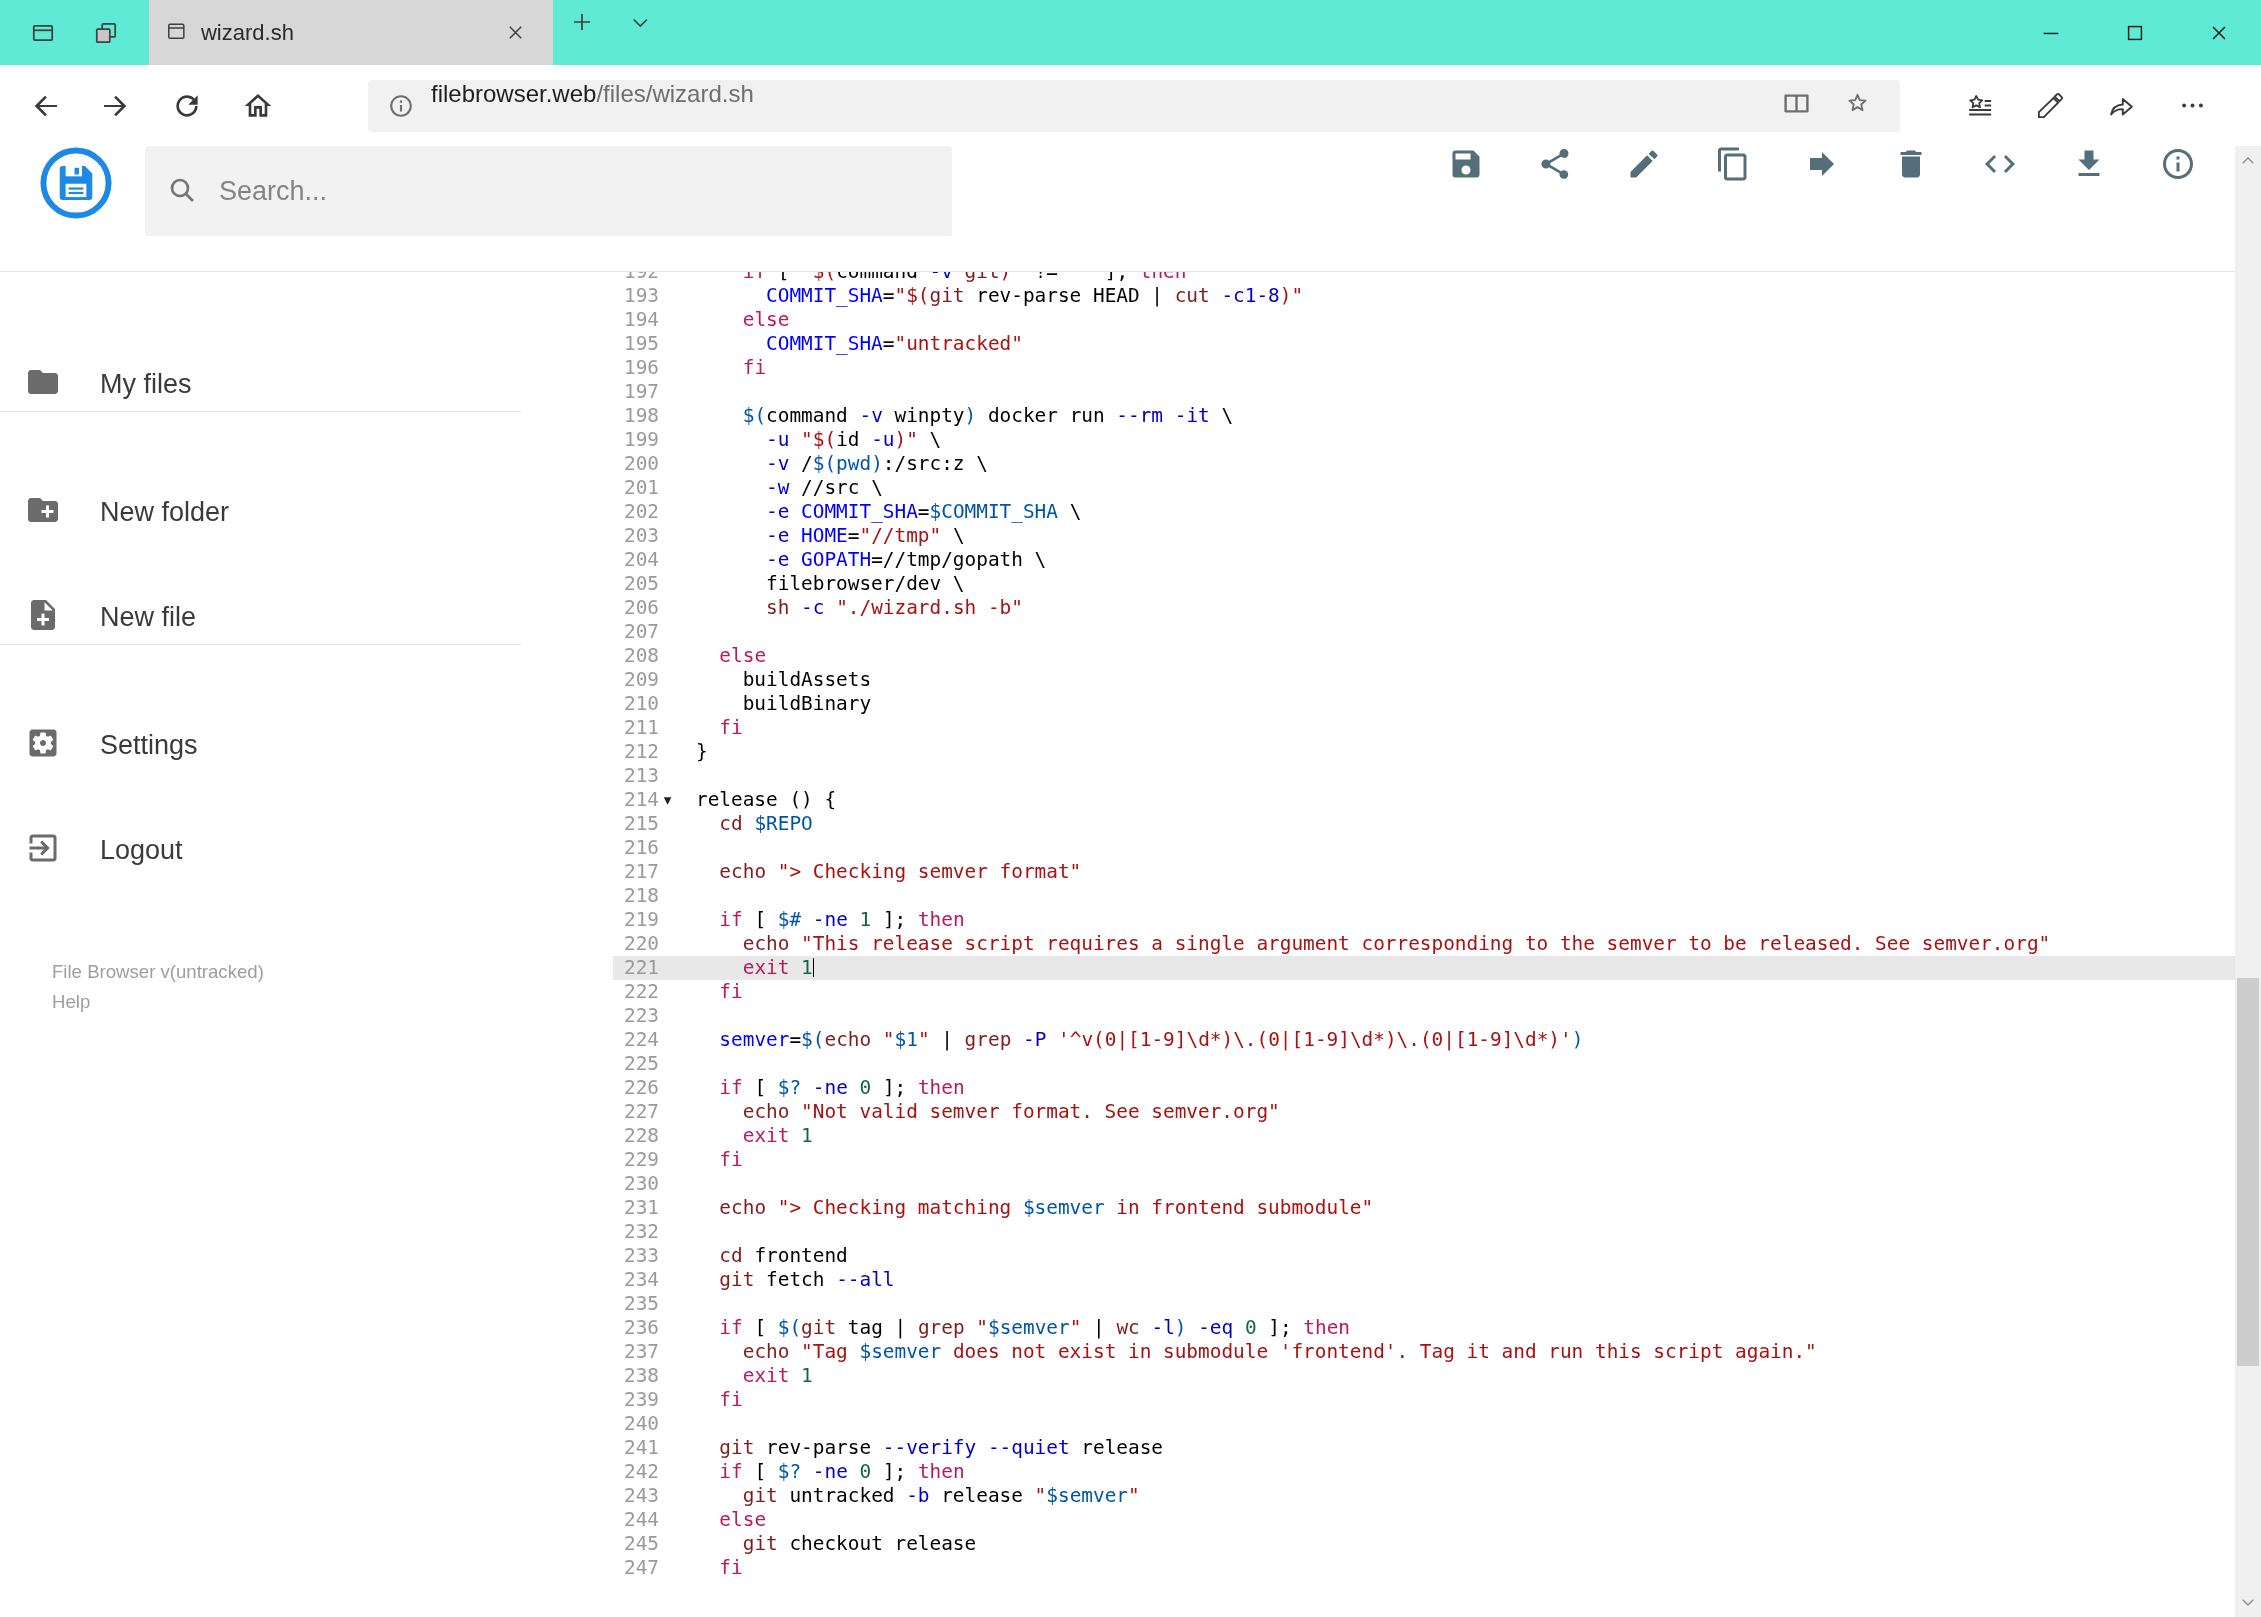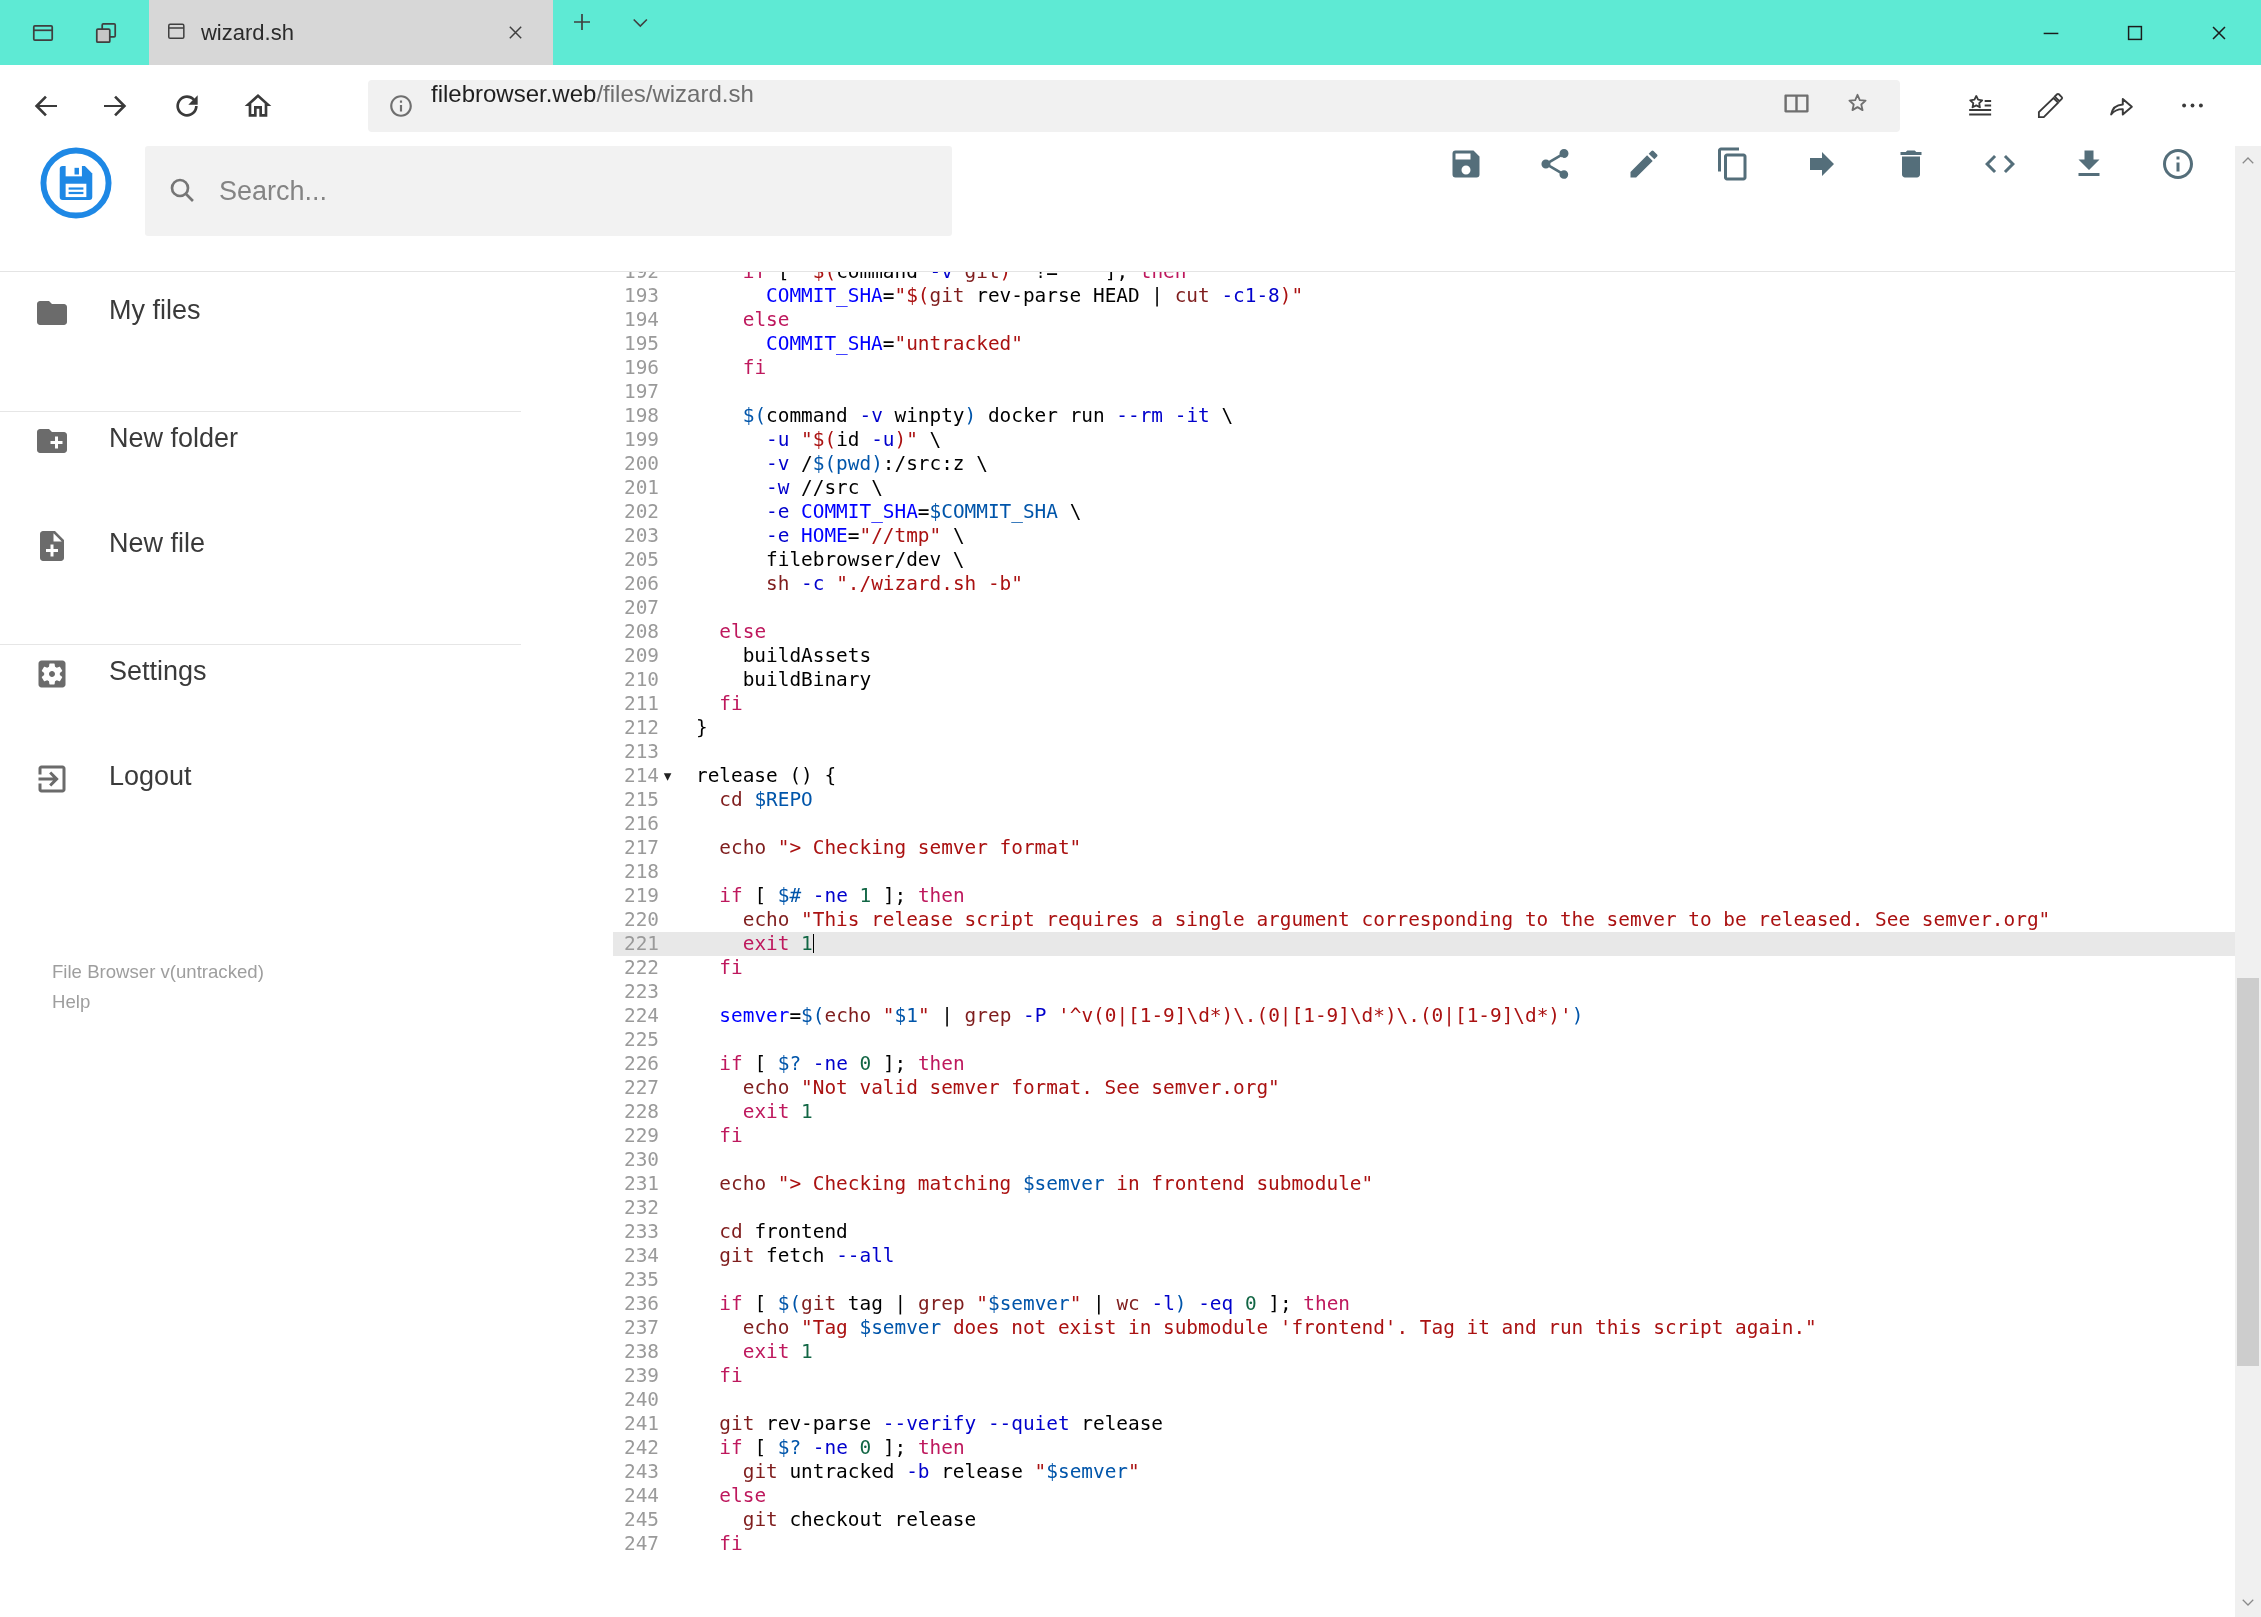--- a/index.html
+++ b/index.html
@@ -39,21 +39,21 @@
     border-bottom:0.8px solid #e4e4e4;display:flex;}
   .logo{width:74px;height:74px;margin-left:39px;flex:0 0 auto}
   .searchbox{margin-left:32px;width:807px;height:90px;background:#f2f2f2;border-radius:3.2px;
     display:flex;align-items:center;padding:0 21px;color:#757575}
   .search-label{font-size:27px;margin-left:21px;color:#848484}
   .toolbar{margin-left:auto;margin-right:65px;display:flex;gap:53px}
   .toolbtn{width:36px;height:36px;color:#546e7a;display:flex;align-items:center;justify-content:center}
 
   
   .sidebar{position:absolute;left:0;top:272px;width:521px;bottom:0;background:#fff;padding-top:22.6px}
-  .sideitem{display:flex;align-items:flex-start;height:105px;padding-left:34px;gap:39px;
+  .sideitem{display:flex;align-items:flex-end;height:105px;padding-left:25px;gap:39px;
     color:#3a3a3a;font-size:27px;cursor:default}
   .sideitem svg{color:#6b6b6b;flex:0 0 auto}
   .sidedivider{height:0.8px;background:#e6e6e6;margin:11.3px 0}
   .sidefooter{position:absolute;left:52px;top:685px;color:#9e9e9e;font-size:18.6px;line-height:30px}
 
   
   .editor{position:absolute;left:613px;top:272px;width:1623px;bottom:0;overflow:hidden;
     font-family:"DejaVu Sans Mono",monospace;font-size:19.4px;background:#fff}
   .codelines{margin-top:-12px}
   .cl{display:flex;height:24px;line-height:24px}
@@ -372,20 +372,25 @@
           <span class="ln">202</span>
           <span class="fold"></span>
           <span class="ct"><span class="tk-p">      </span><span class="tk-a">-e</span><span class="tk-p"> </span><span class="tk-d">COMMIT_SHA</span><span class="tk-p">=</span><span class="tk-v">$COMMIT_SHA</span><span class="tk-p"> \</span></span>
         </div>
         <div class="cl">
           <span class="ln">203</span>
           <span class="fold"></span>
           <span class="ct"><span class="tk-p">      </span><span class="tk-a">-e</span><span class="tk-p"> </span><span class="tk-d">HOME</span><span class="tk-p">=</span><span class="tk-s">"//tmp"</span><span class="tk-p"> \</span></span>
         </div>
         <div class="cl">
+          <span class="ln">204</span>
+          <span class="fold"></span>
+          <span class="ct"><span class="tk-p">      </span><span class="tk-a">-e</span><span class="tk-p"> </span><span class="tk-d">GOPATH</span><span class="tk-p">=//tmp/gopath \</span></span>
+        </div>
+        <div class="cl">
           <span class="ln">205</span>
           <span class="fold"></span>
           <span class="ct"><span class="tk-p">      filebrowser/dev \</span></span>
         </div>
         <div class="cl">
           <span class="ln">206</span>
           <span class="fold"></span>
           <span class="ct"><span class="tk-p">      </span><span class="tk-b">sh</span><span class="tk-p"> </span><span class="tk-a">-c</span><span class="tk-p"> </span><span class="tk-s">"./wizard.sh -b"</span></span>
         </div>
         <div class="cl">

